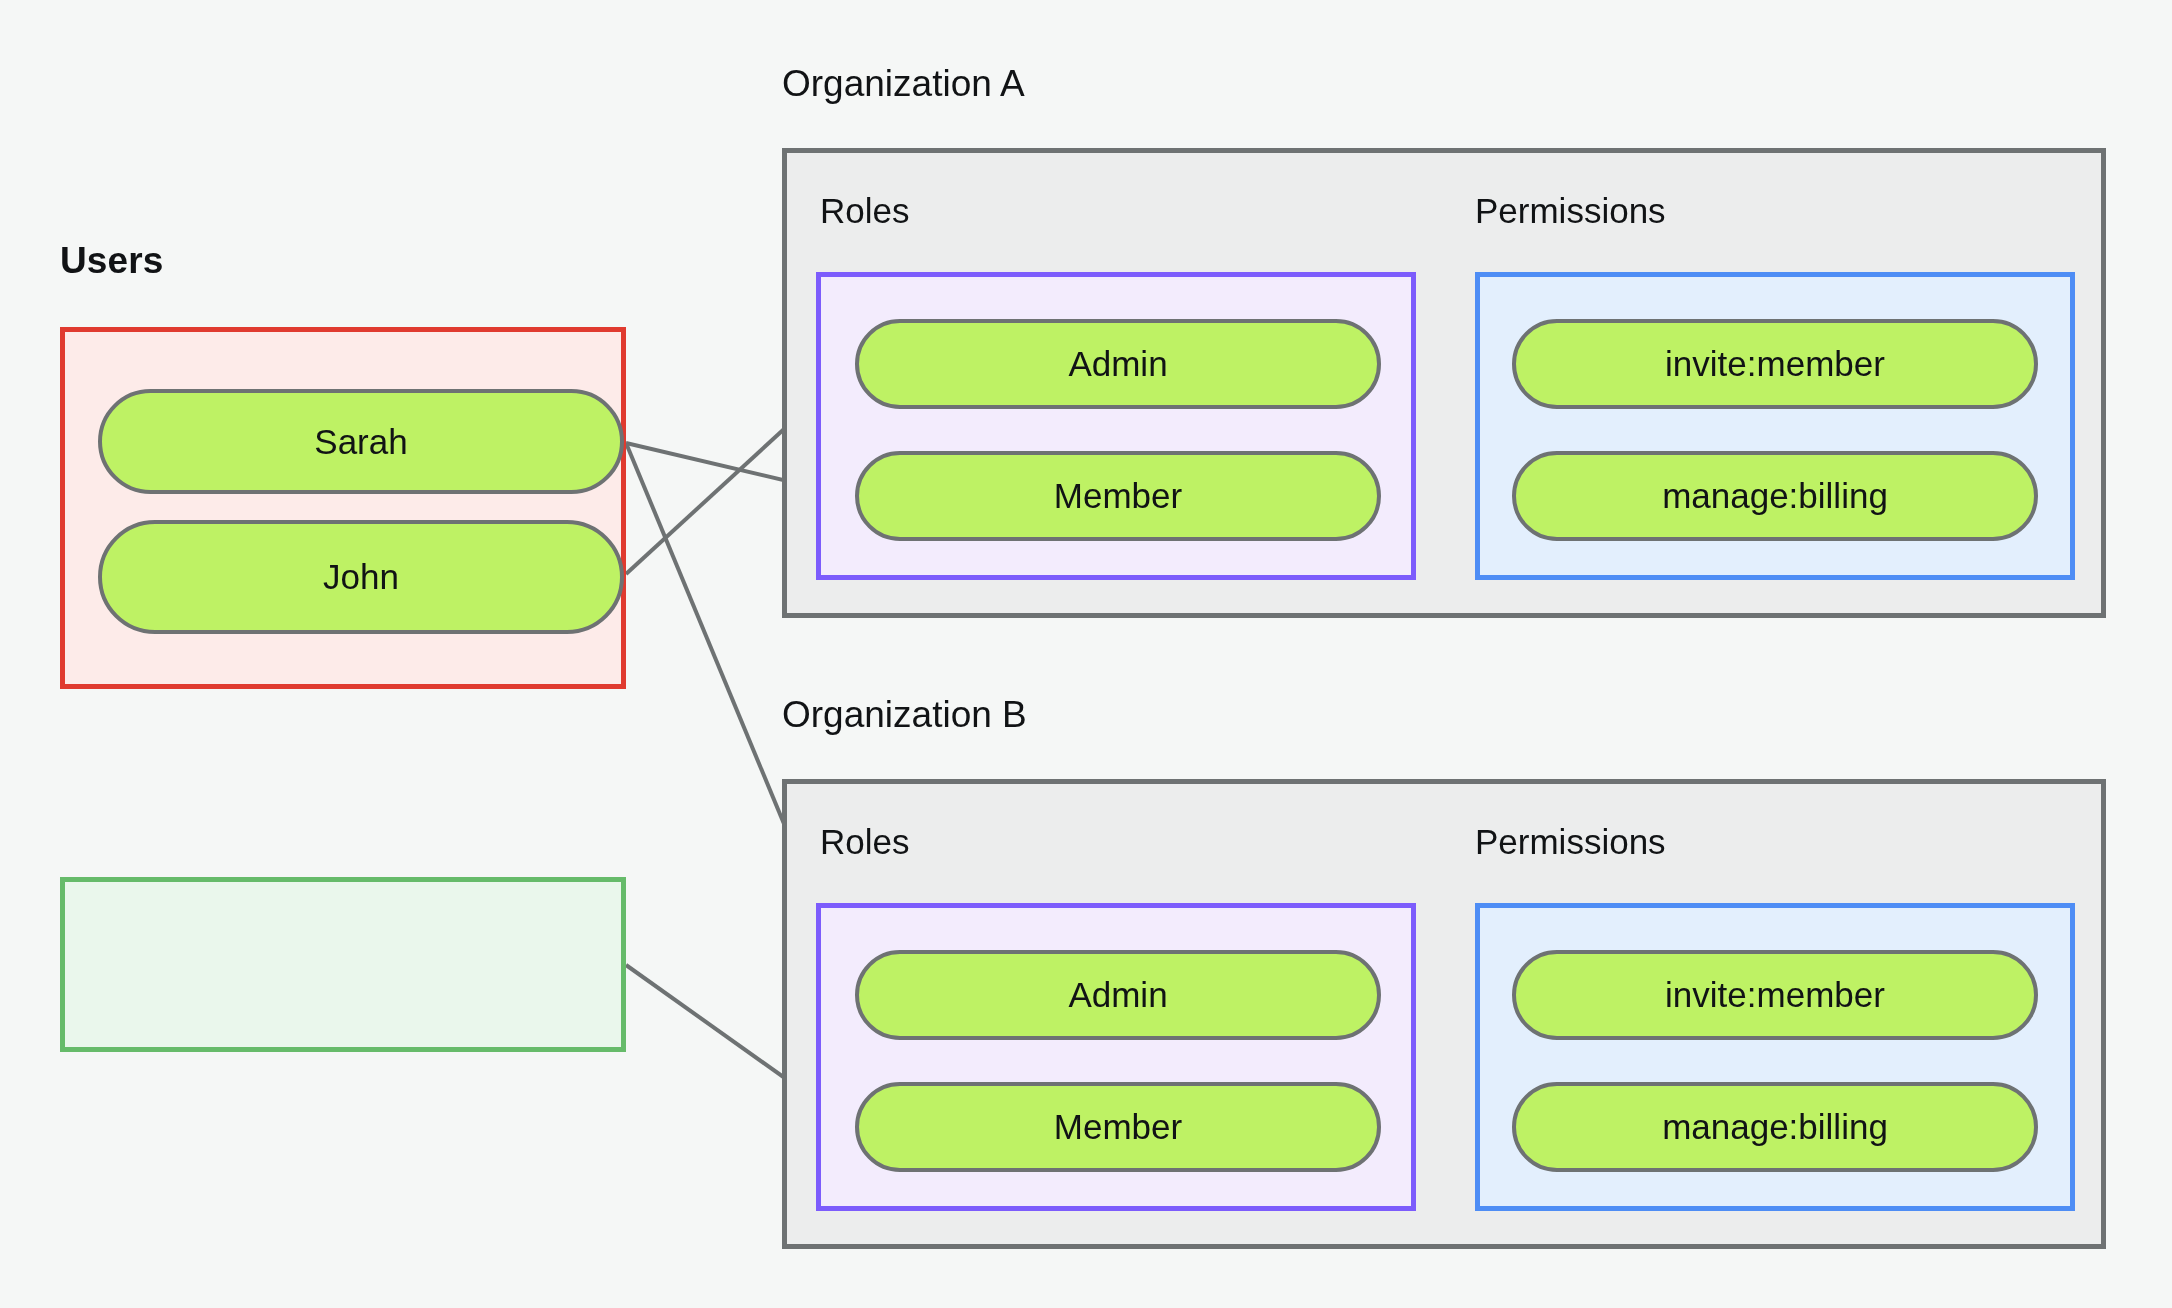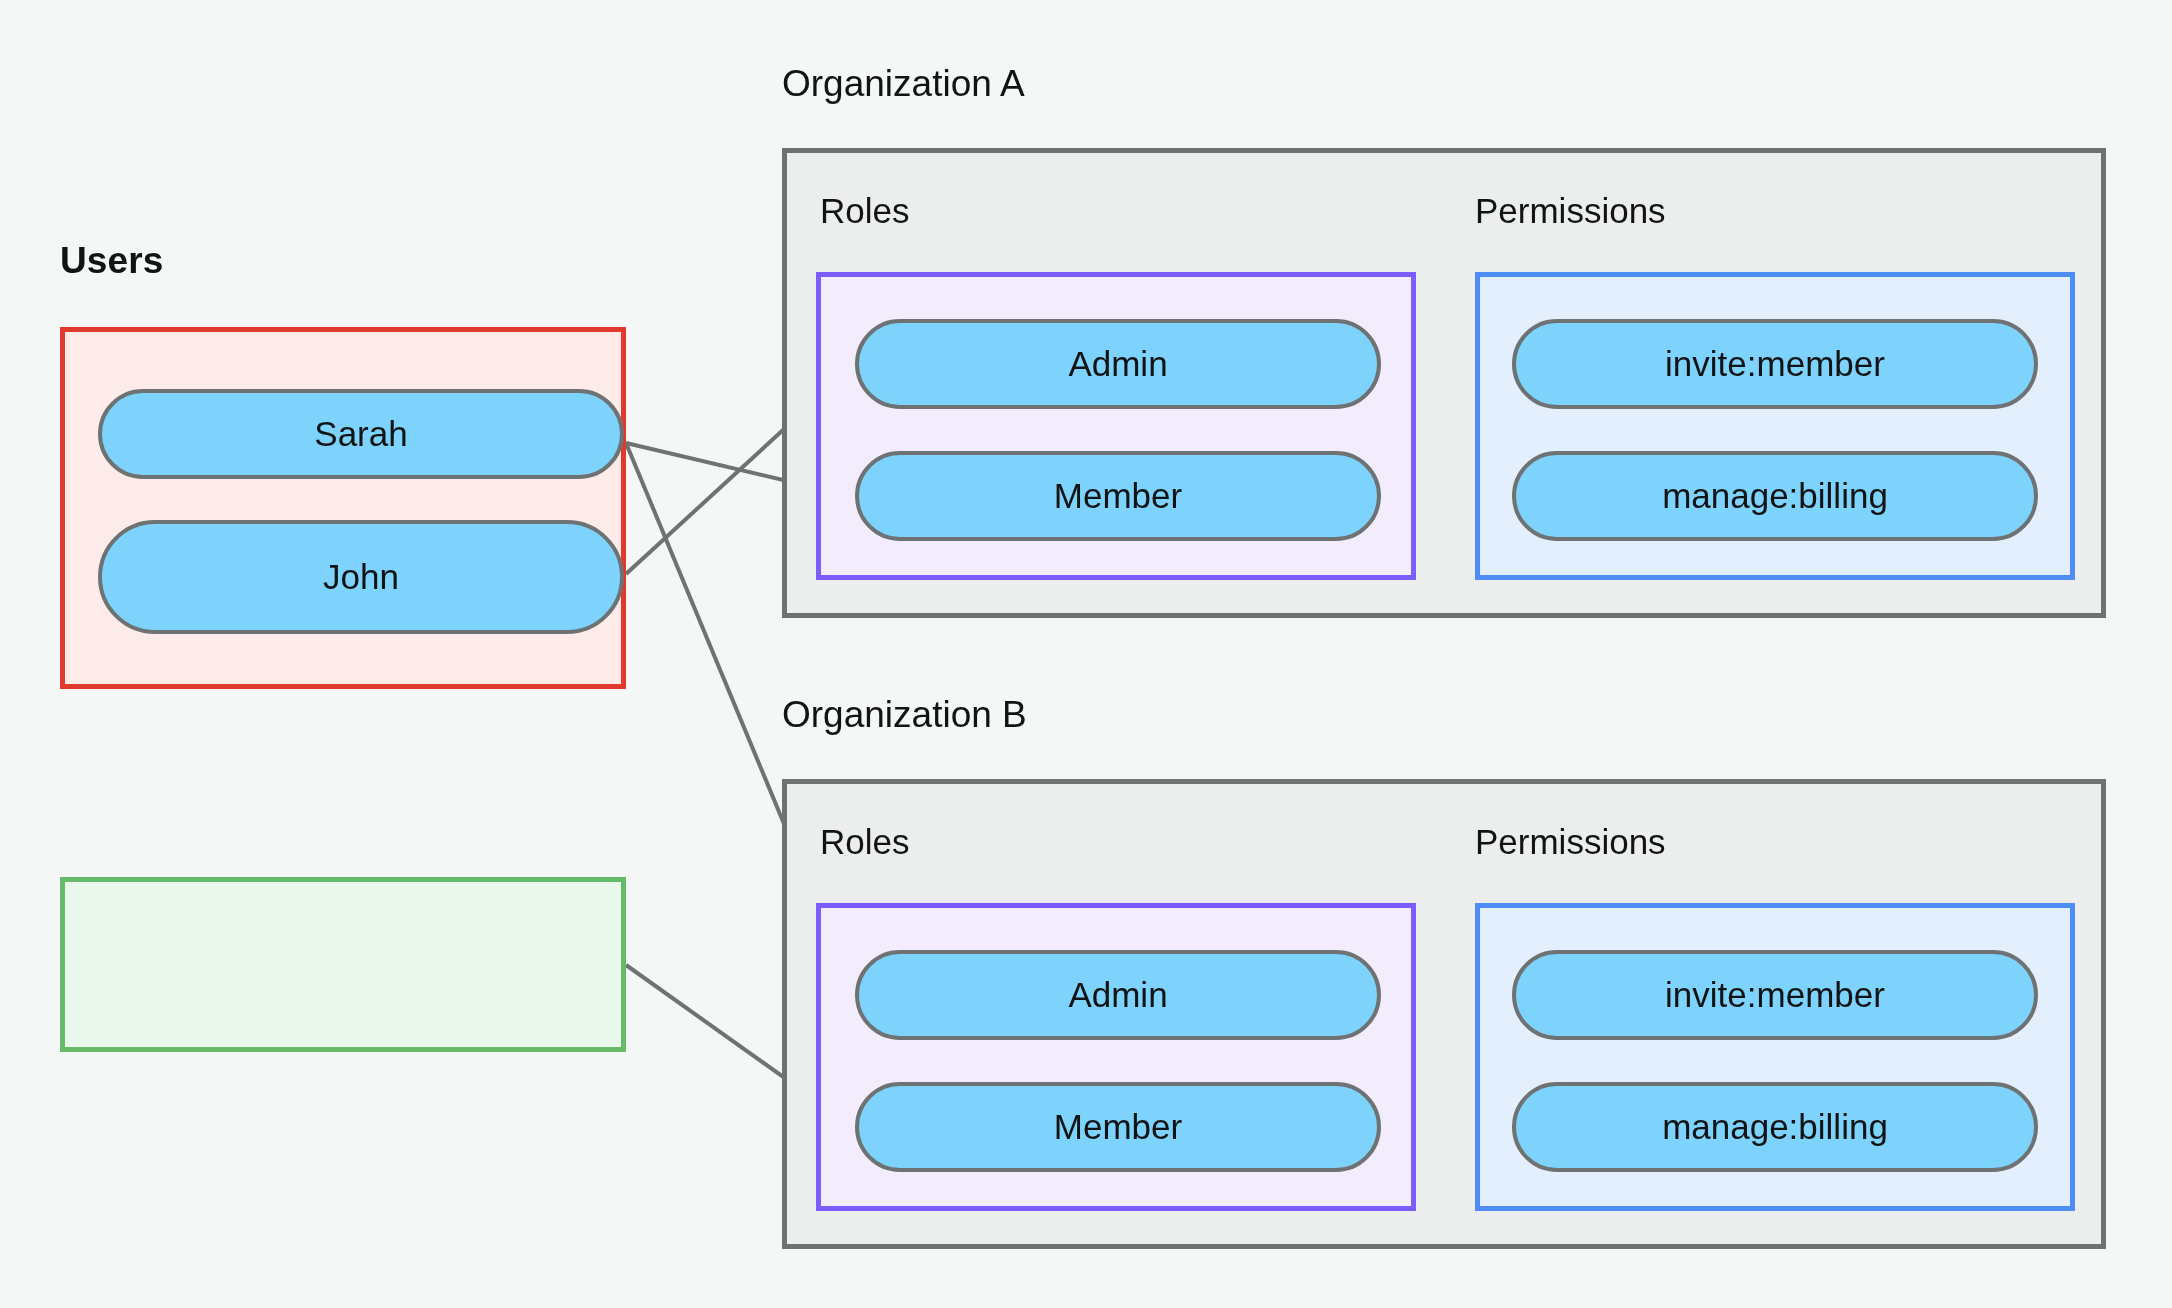--- a/index.html
+++ b/index.html
@@ -27,21 +27,21 @@
 
   .box{position:absolute;box-sizing:border-box;}
   .box-red{background:#fdebe9;border:5px solid #e03a2f;}
   .box-green{background:#eaf7ec;border:5px solid #66bb6a;}
   .box-org{background:#eceded;border:5px solid #6e7273;}
   .box-roles{background:#f3ecfd;border:5px solid #7c5cfc;}
   .box-perms{background:#e3effd;border:5px solid #4e8df5;}
 
   .node{
     position:absolute;box-sizing:border-box;
-    background:#7dd3fc;border:4px solid #6e7273;border-radius:999px;
+    background:#bef264;border:4px solid #6e7273;border-radius:999px;
     display:flex;align-items:center;justify-content:center;
     color:#111315;font-size:35px;font-weight:400;white-space:nowrap;
   }
 </style>
 </head>
 <body>
 
 <div id="stage">
 
   <svg id="edges" viewBox="0 0 2172 1308" xmlns="http://www.w3.org/2000/svg">
@@ -72,21 +72,21 @@
       <circle cx="1512" cy="496" r="13"></circle>
       <circle cx="1512" cy="995" r="13"></circle>
       <circle cx="1512" cy="1127" r="13"></circle>
     </g>
   </svg>
 
   <div class="grp-label" style="left:60px;top:240px;">Users</div>
 
   <div class="box box-red" style="left:60px;top:327px;width:566px;height:362px;"></div>
 
-  <div class="node" style="left:98px;top:389px;width:526px;height:90px;">Sarah</div>
+  <div class="node" style="left:98px;top:389px;width:526px;height:105px;">Sarah</div>
 
   <div class="node" style="left:98px;top:520px;width:526px;height:114px;">John</div>
 
 
   <div class="box box-green" style="left:60px;top:877px;width:566px;height:175px;"></div>
 
 
   <div class="org-label" style="left:782px;top:63px;">Organization A</div>
 
   <div class="box box-org" style="left:782px;top:148px;width:1324px;height:470px;"></div>

